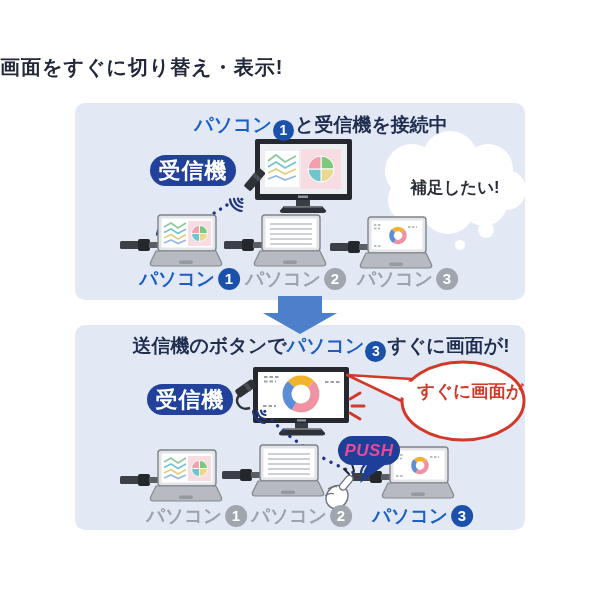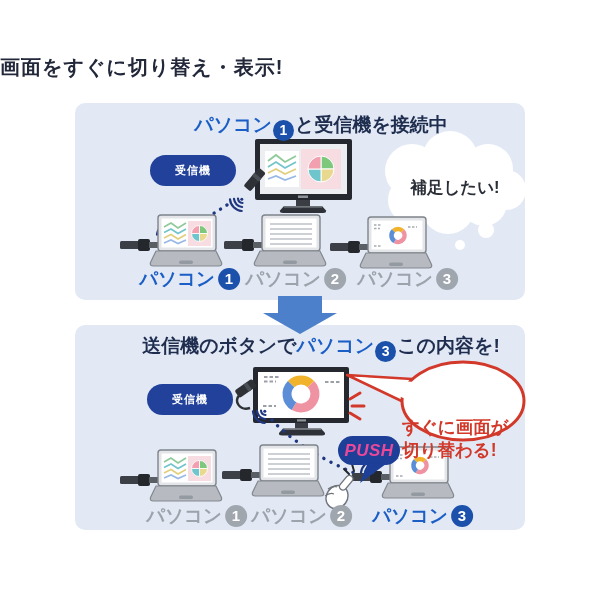--- a/index.html
+++ b/index.html
@@ -22,31 +22,31 @@
   }
   .h1 { top:112px; } .h2 { top:333px; }
   .blue { color:#1b5ec6; }
   .ncirc {
     display:inline-flex; width:21px; height:21px; border-radius:50%;
     background:#1b50ab; color:#fff; font-size:14px; font-weight:bold;
     align-items:center; justify-content:center; vertical-align:-4px; margin:0 1px;
   }
   .pill {
     position:absolute; width:86px; height:31px; border-radius:16px; background:#21419b;
-    color:#fff; font-size:11px; font-weight:bold; letter-spacing:1px;
+    color:#fff; font-size:22px; font-weight:bold; letter-spacing:1px;
     display:flex; align-items:center; justify-content:center;
   }
   .pill1 { left:150px; top:155px; } .pill2 { left:147px; top:384px; }
   .thought {
     position:absolute; left:389px; top:176px; width:132px; text-align:center;
     font-size:16.5px; font-weight:bold; color:#2a2e37; line-height:1.4;
   }
   .redtext {
-    position:absolute; left:402px; top:380px; width:122px; text-align:left;
-    font-size:17.5px; font-weight:bold; color:#d2392a; line-height:1.3;margin-top:36px;
+    position:absolute; left:402px; top:380px; width:122px; text-align:right;
+    font-size:17.5px; font-weight:bold; color:#d2392a; line-height:1.3;
   }
   .pushtext {
     position:absolute; left:338px; top:436px; width:62px; height:29px;
     display:flex; align-items:center; justify-content:center;
     color:#ec4899; font-size:17px; font-weight:bold; font-style:italic; letter-spacing:.5px;
   }
   .lap-label {
     position:absolute; transform:translateX(-50%);
     display:flex; align-items:center; gap:2px;
     font-size:18.5px; font-weight:bold; white-space:nowrap;
@@ -265,26 +265,25 @@
 <div class="lap-label lbl-idle" style="left:296px; top:266px;">
   <span>パソコン</span>
     <span class="ncirc">2</span>
 </div>
 <div class="lap-label lbl-idle" style="left:408px; top:266px;">
   <span>パソコン</span>
     <span class="ncirc">3</span>
 </div>
 
 <div class="heading h2">
-  <span>送信機のボタンで</span><span class="blue">パソコン</span><span class="ncirc">3</span><span>この内容を!</span>
+  <span>送信機のボタンで</span><span class="blue">パソコン</span><span class="ncirc">3</span><span>すぐに画面が!</span>
 </div>
 <div class="pill pill2">受信機</div>
 <div class="redtext">
   <div>すぐに画面が</div>
-  <div>切り替わる!</div>
 </div>
 <div class="pushtext">PUSH</div>
 
 <div class="lap-label lbl-idle" style="left:197px; top:503px;">
   <span>パソコン</span>
     <span class="ncirc">1</span>
 </div>
 <div class="lap-label lbl-idle" style="left:302px; top:503px;">
   <span>パソコン</span>
     <span class="ncirc">2</span>

